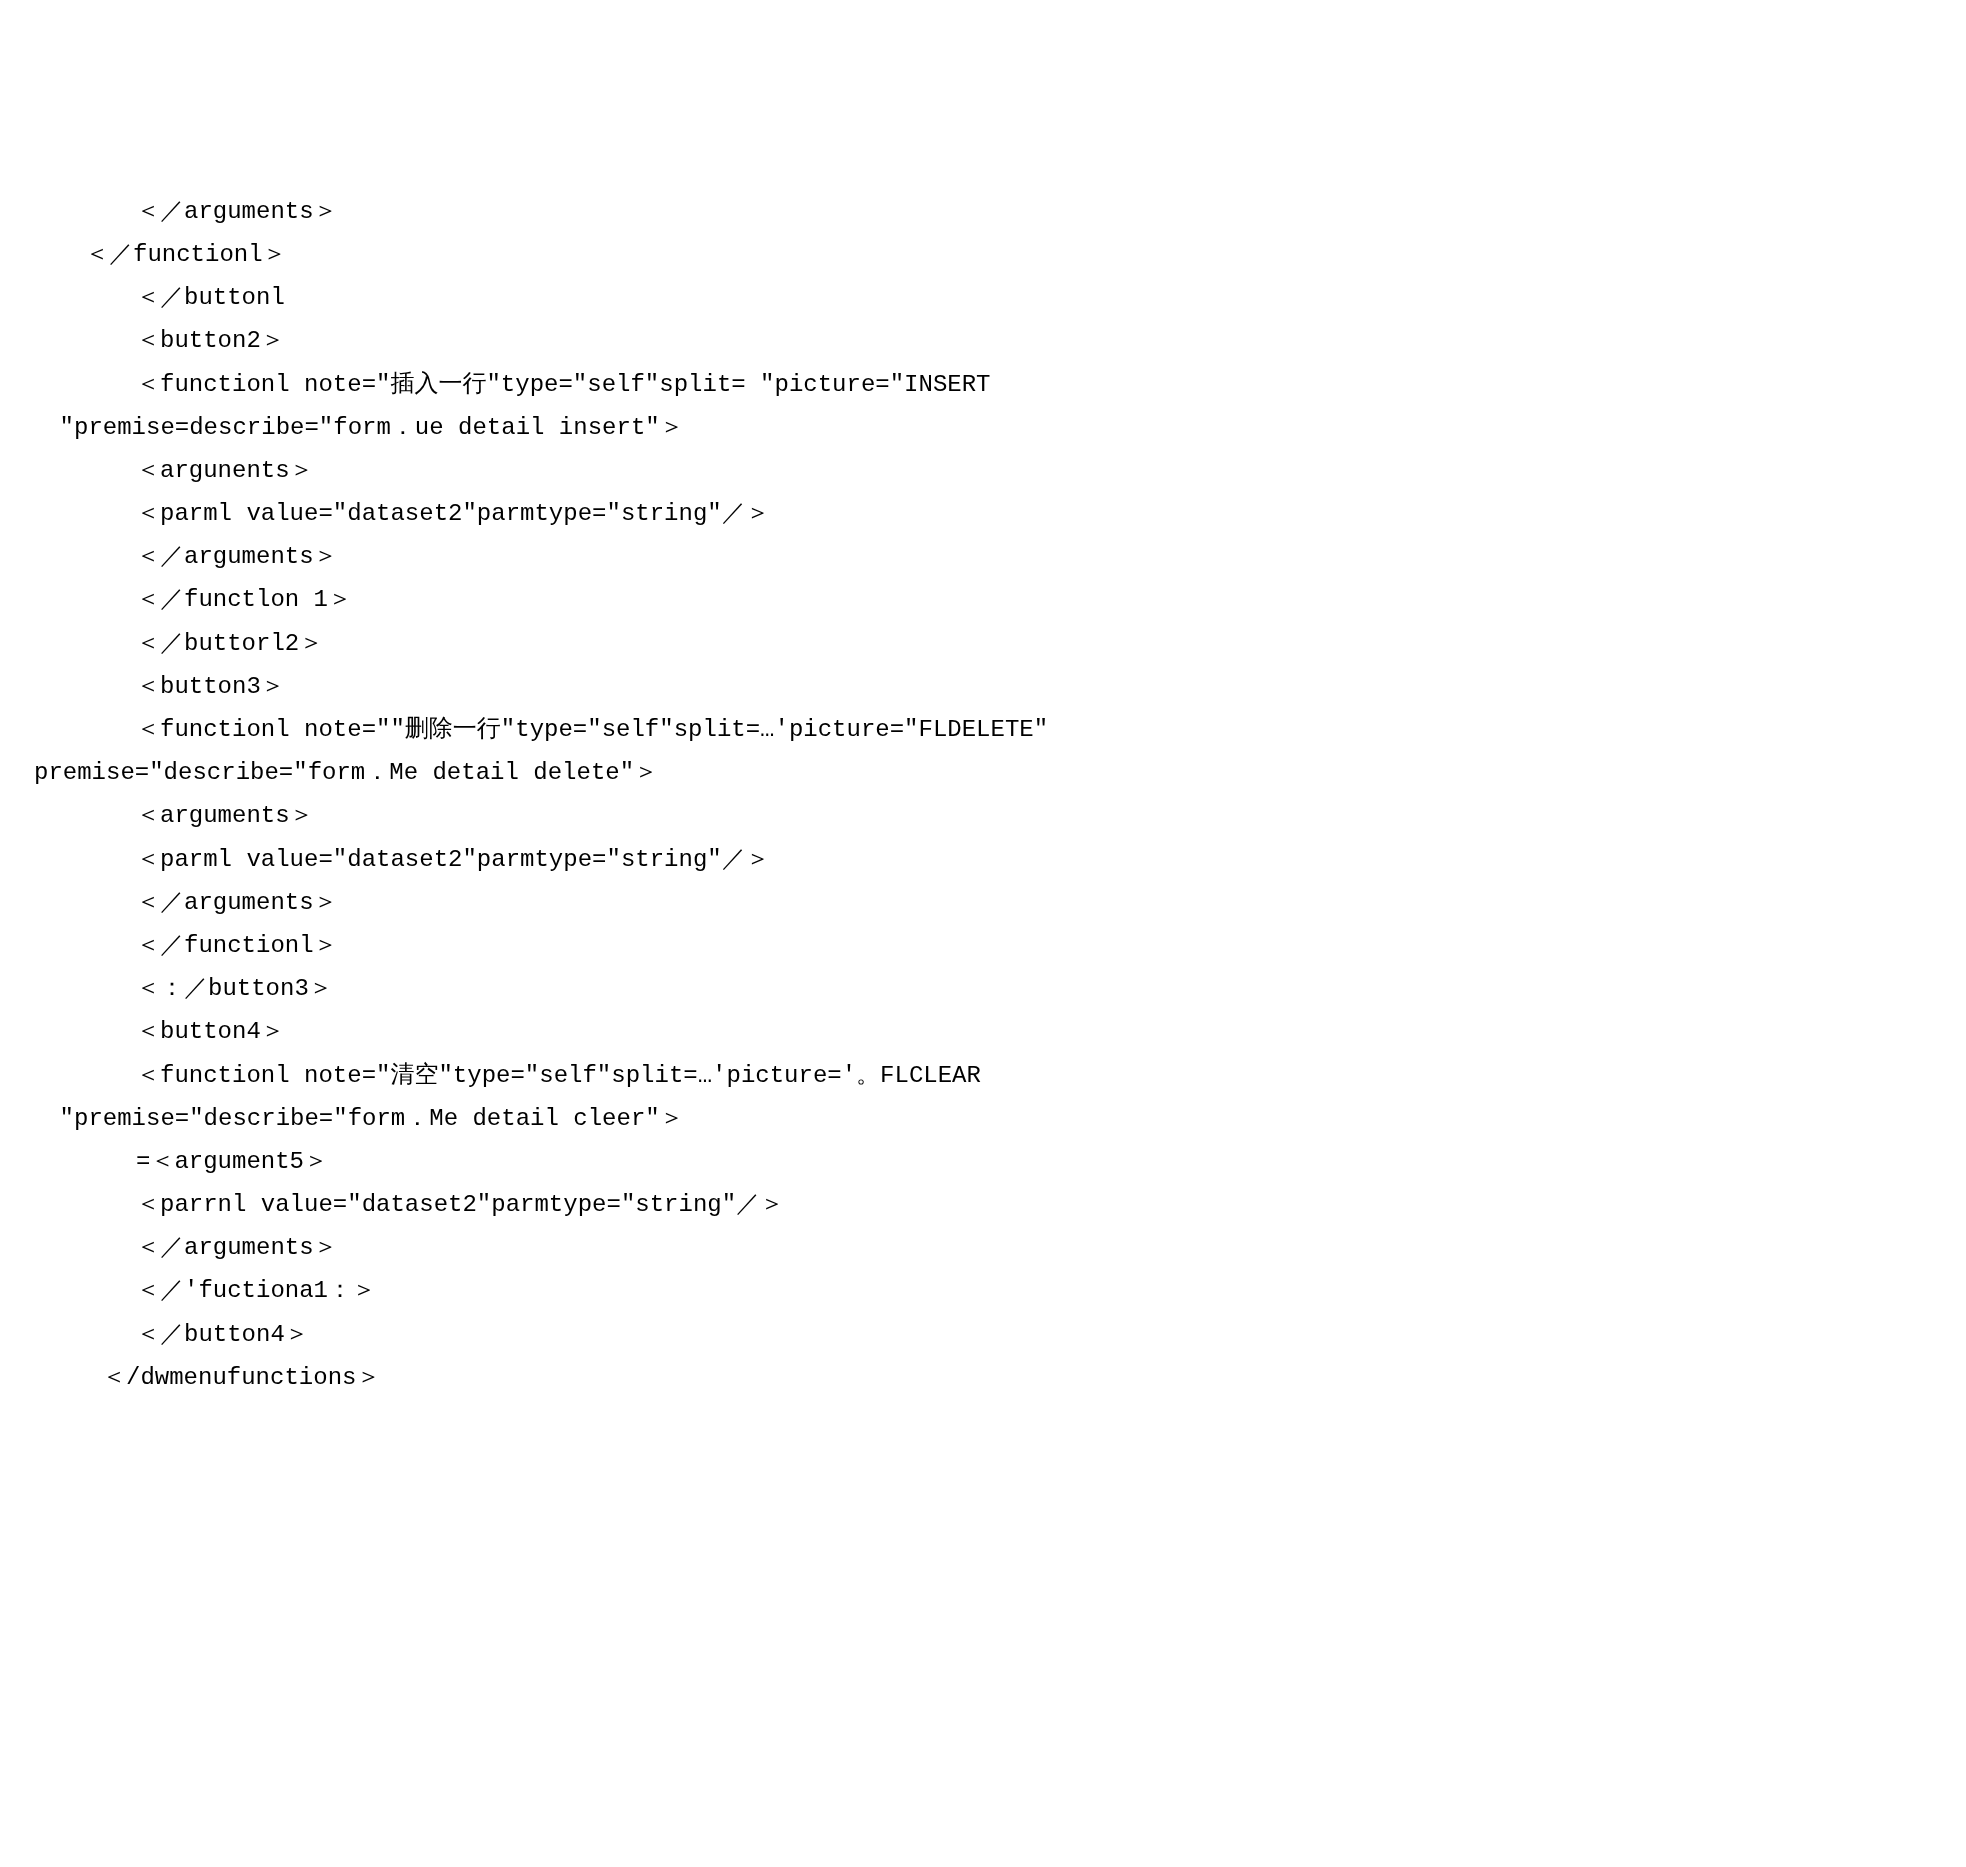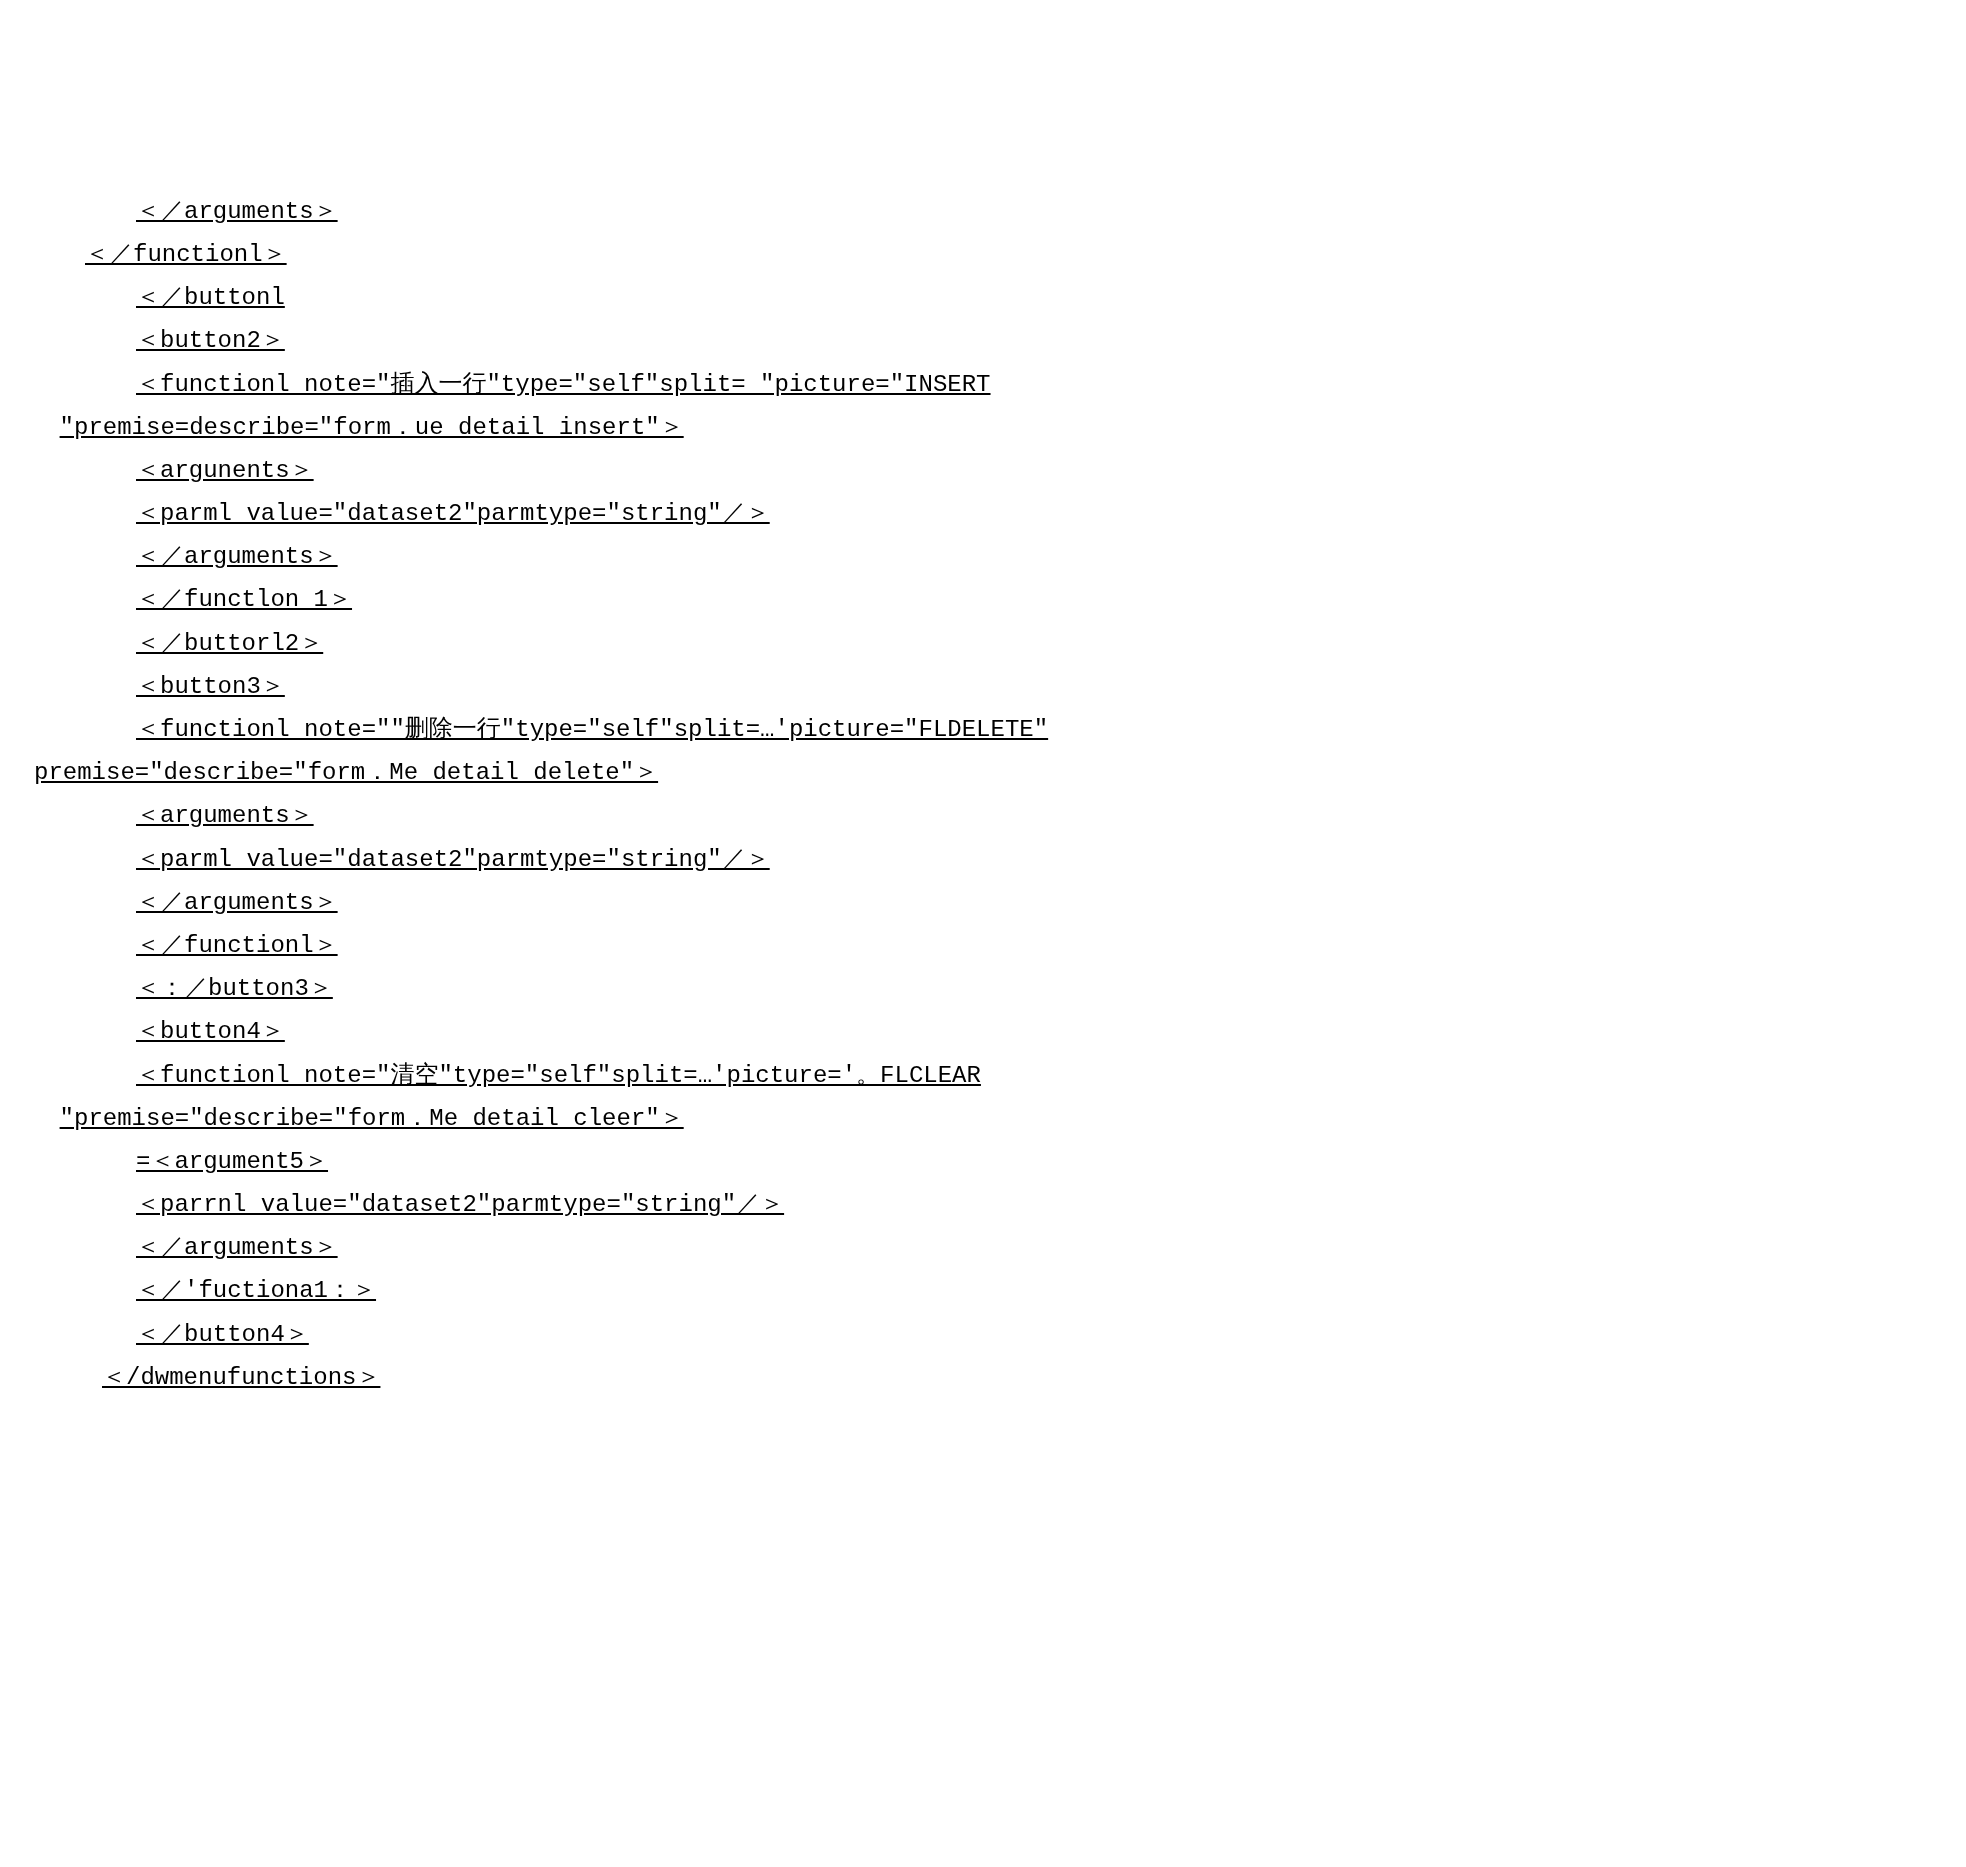--- a/index.html
+++ b/index.html
@@ -7,21 +7,20 @@
       font-family: "SimSun", "Courier New", monospace;
       font-size: 24px;
       line-height: 1.8;
       color: #000000;
       padding: 17px 34px;
       margin: 0;
       white-space: pre-wrap;
     }
     .line {
       display: block;
-      text-decoration: underline;
     }
     .indent1 { padding-left: 51px; }
     .indent2 { padding-left: 102px; }
     .indent3 { padding-left: 68px; }
     .noindent { padding-left: 0px; }
     .wrap { padding-left: 25.6px; }
   </style>
 </head>
 <body>
 

